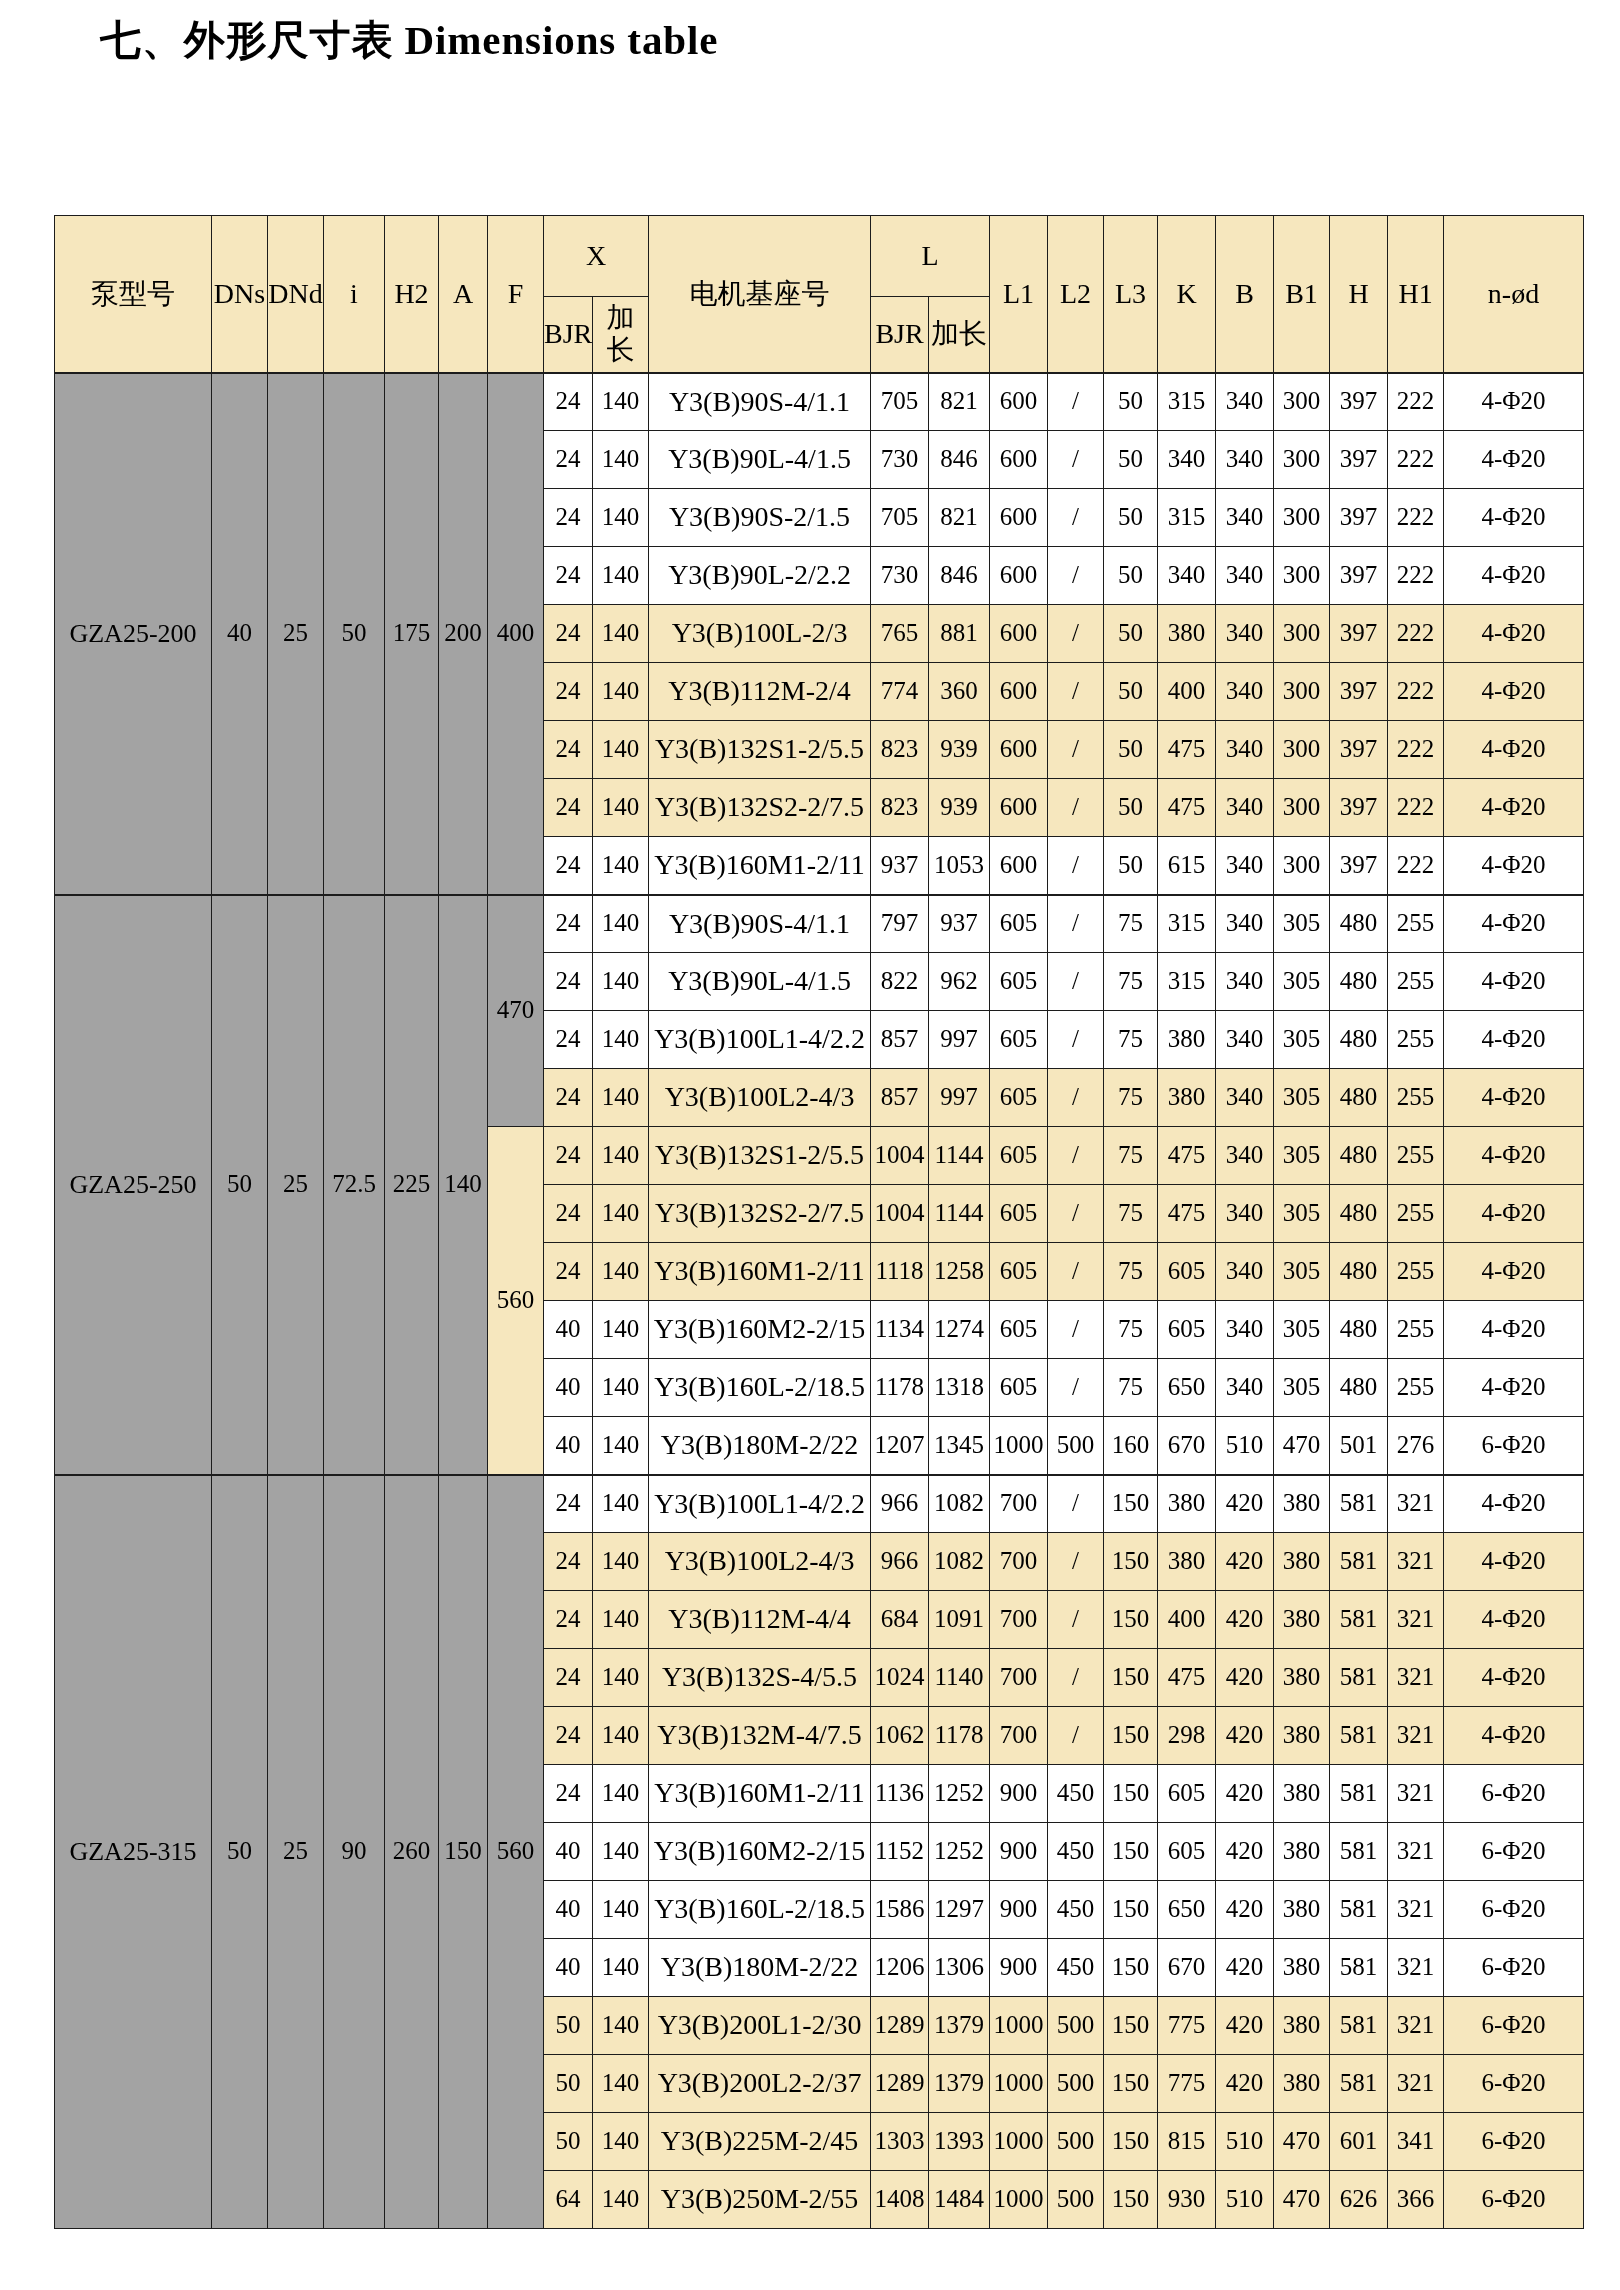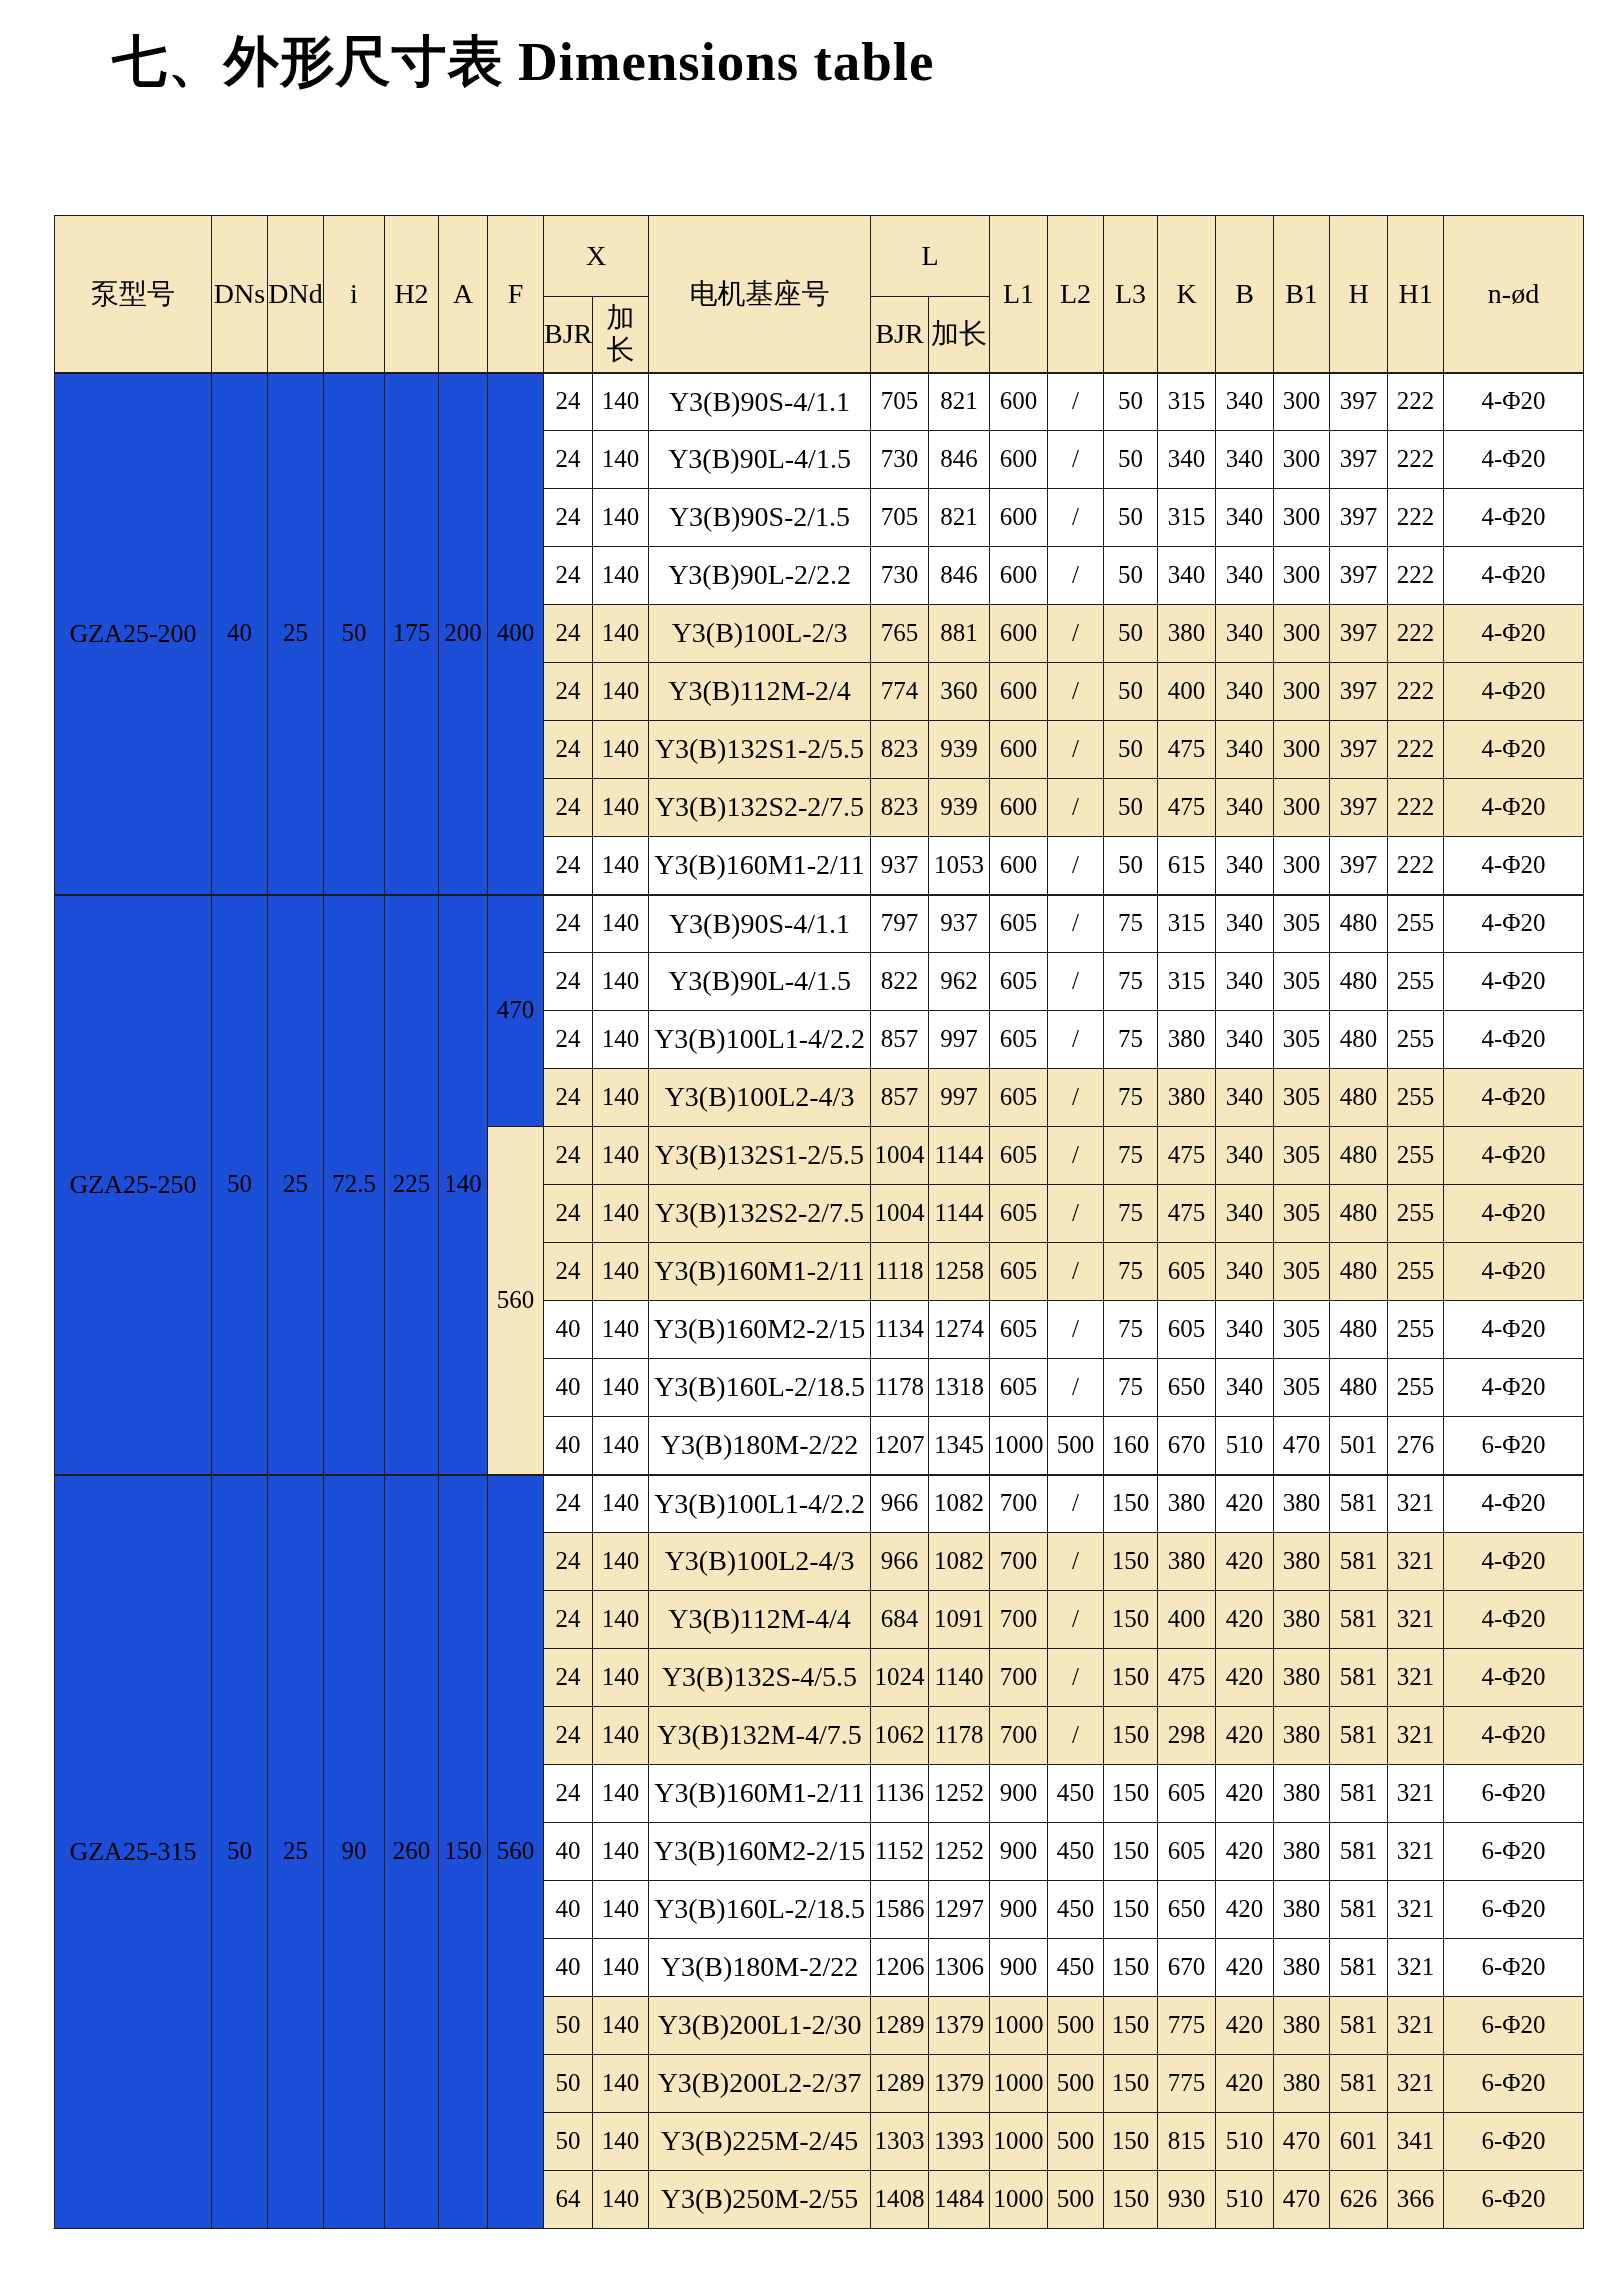--- a/index.html
+++ b/index.html
@@ -3,42 +3,42 @@
 <meta charset="utf-8">
 <style>
   :root { --hl:#F6E7BE; --bd:#1c1c1c; }
   * { box-sizing:border-box; }
   html,body { margin:0; padding:0; }
   body {
     width:1620px; height:2291px; position:relative; background:#ffffff;
     font-family:"Liberation Serif","DejaVu Serif",serif; color:#000;
   }
   .page-title {
-    position:absolute; left:100px; top:12.5px; margin:12px;
-    font-size:55px; font-weight:bold; letter-spacing:0.9px; white-space:nowrap;
+    position:absolute; left:100px; top:12.5px; margin:0;
+    font-size:41px; font-weight:bold; letter-spacing:0.9px; white-space:nowrap;
   }
   table.dims {
     position:absolute; left:54px; top:215px; width:1527px;
     border-collapse:collapse; table-layout:fixed;
     border:1.8px solid var(--bd);
   }
   .dims th, .dims td {
     border:0.9px solid var(--bd); text-align:center; vertical-align:middle;
     padding:0; overflow:hidden; line-height:1.15;
   }
   thead th { background:var(--hl); font-weight:normal; font-size:28px; }
   thead tr:first-child { height:81px; }
   thead tr:last-child  { height:76px; }
   thead { border-bottom:1.8px solid var(--bd); }
   thead th.narrow { padding:0 11.6px; word-break:break-all; }
   tbody td { height:58px; font-size:25px; background:#ffffff; }
   tbody td.motor { font-size:28px; }
   tbody td.model { font-size:26px; }
   tbody tr.shaded td { background:var(--hl); }
-  tbody td.grp { background:#1d4ed8; }
+  tbody td.grp { background:#a3a3a3; }
   tbody tr.gs td { border-top:2.7px solid var(--bd); }
   tbody tr.cs td:not(.grp) { border-top:1.8px solid var(--bd); }
 </style>
 </head>
 <body>
 
 <h1 class="page-title">七、外形尺寸表  Dimensions table</h1>
 
 <table class="dims">
   <colgroup>

